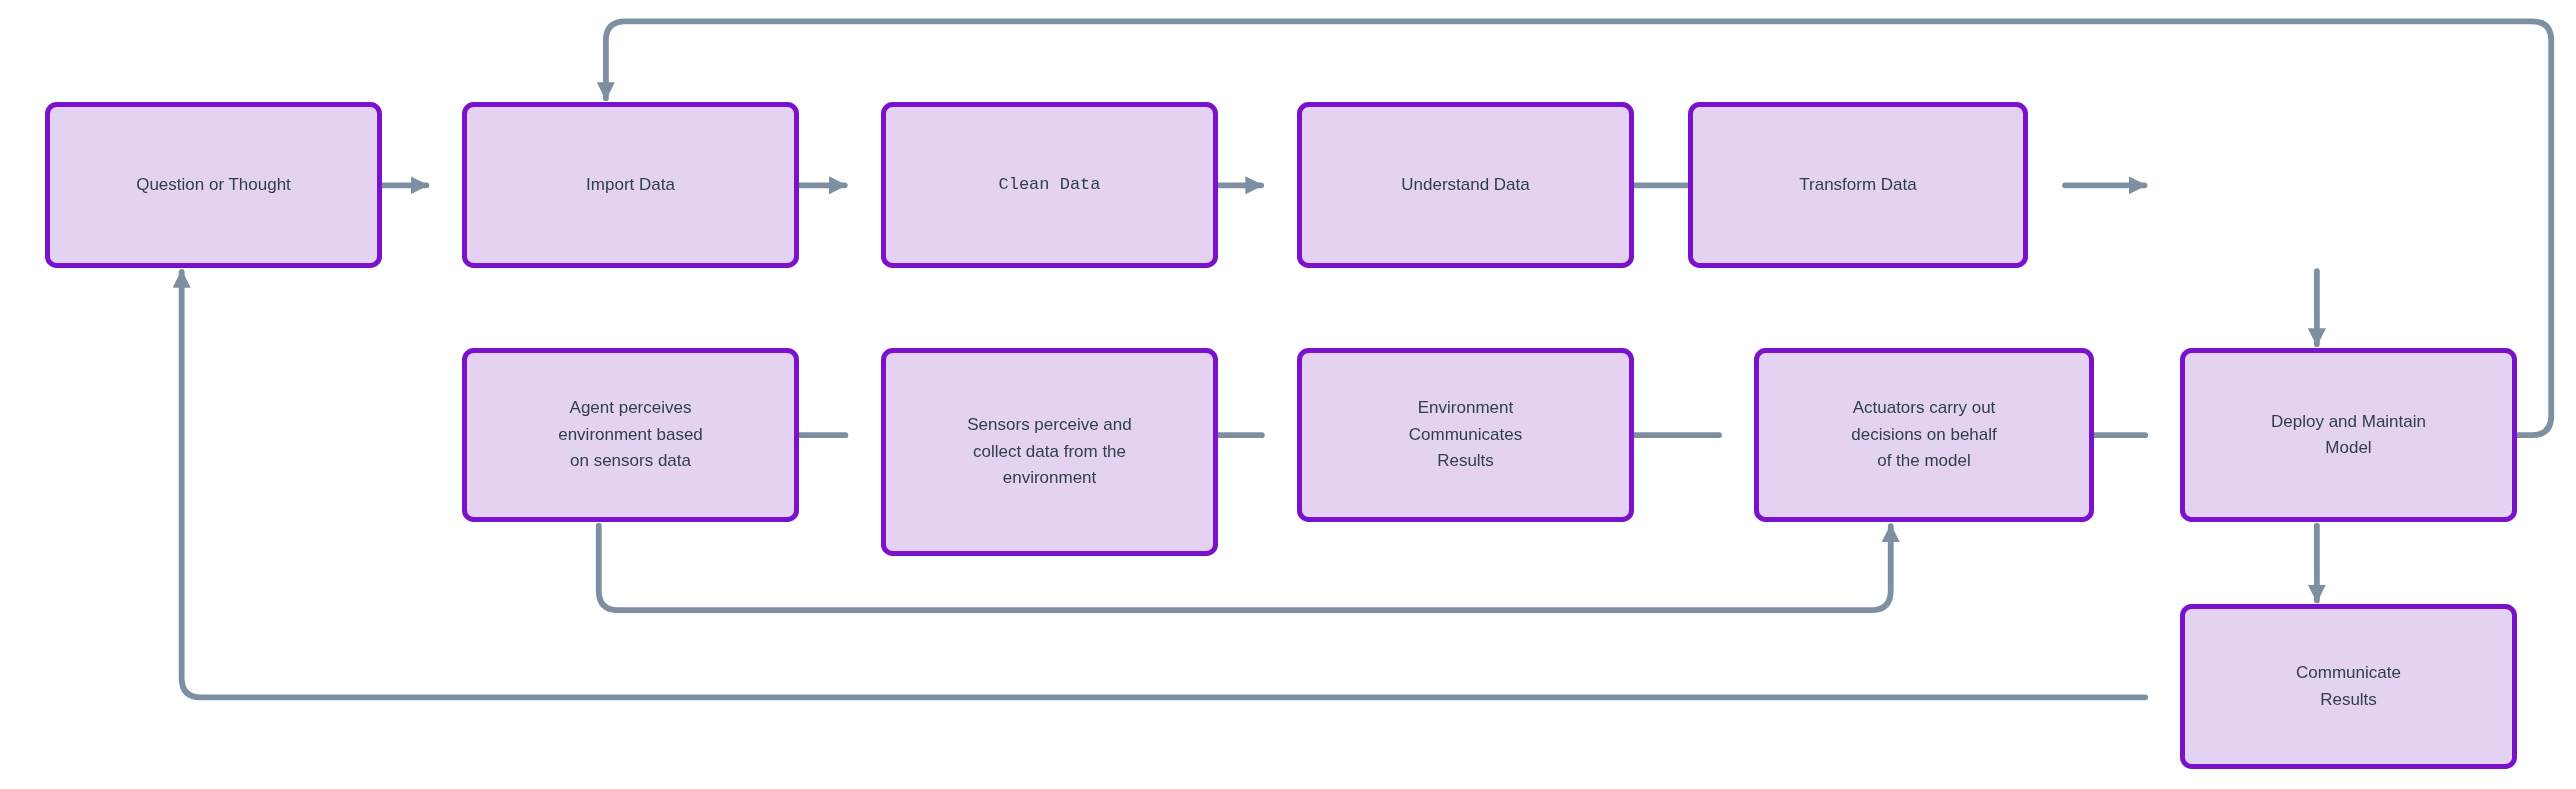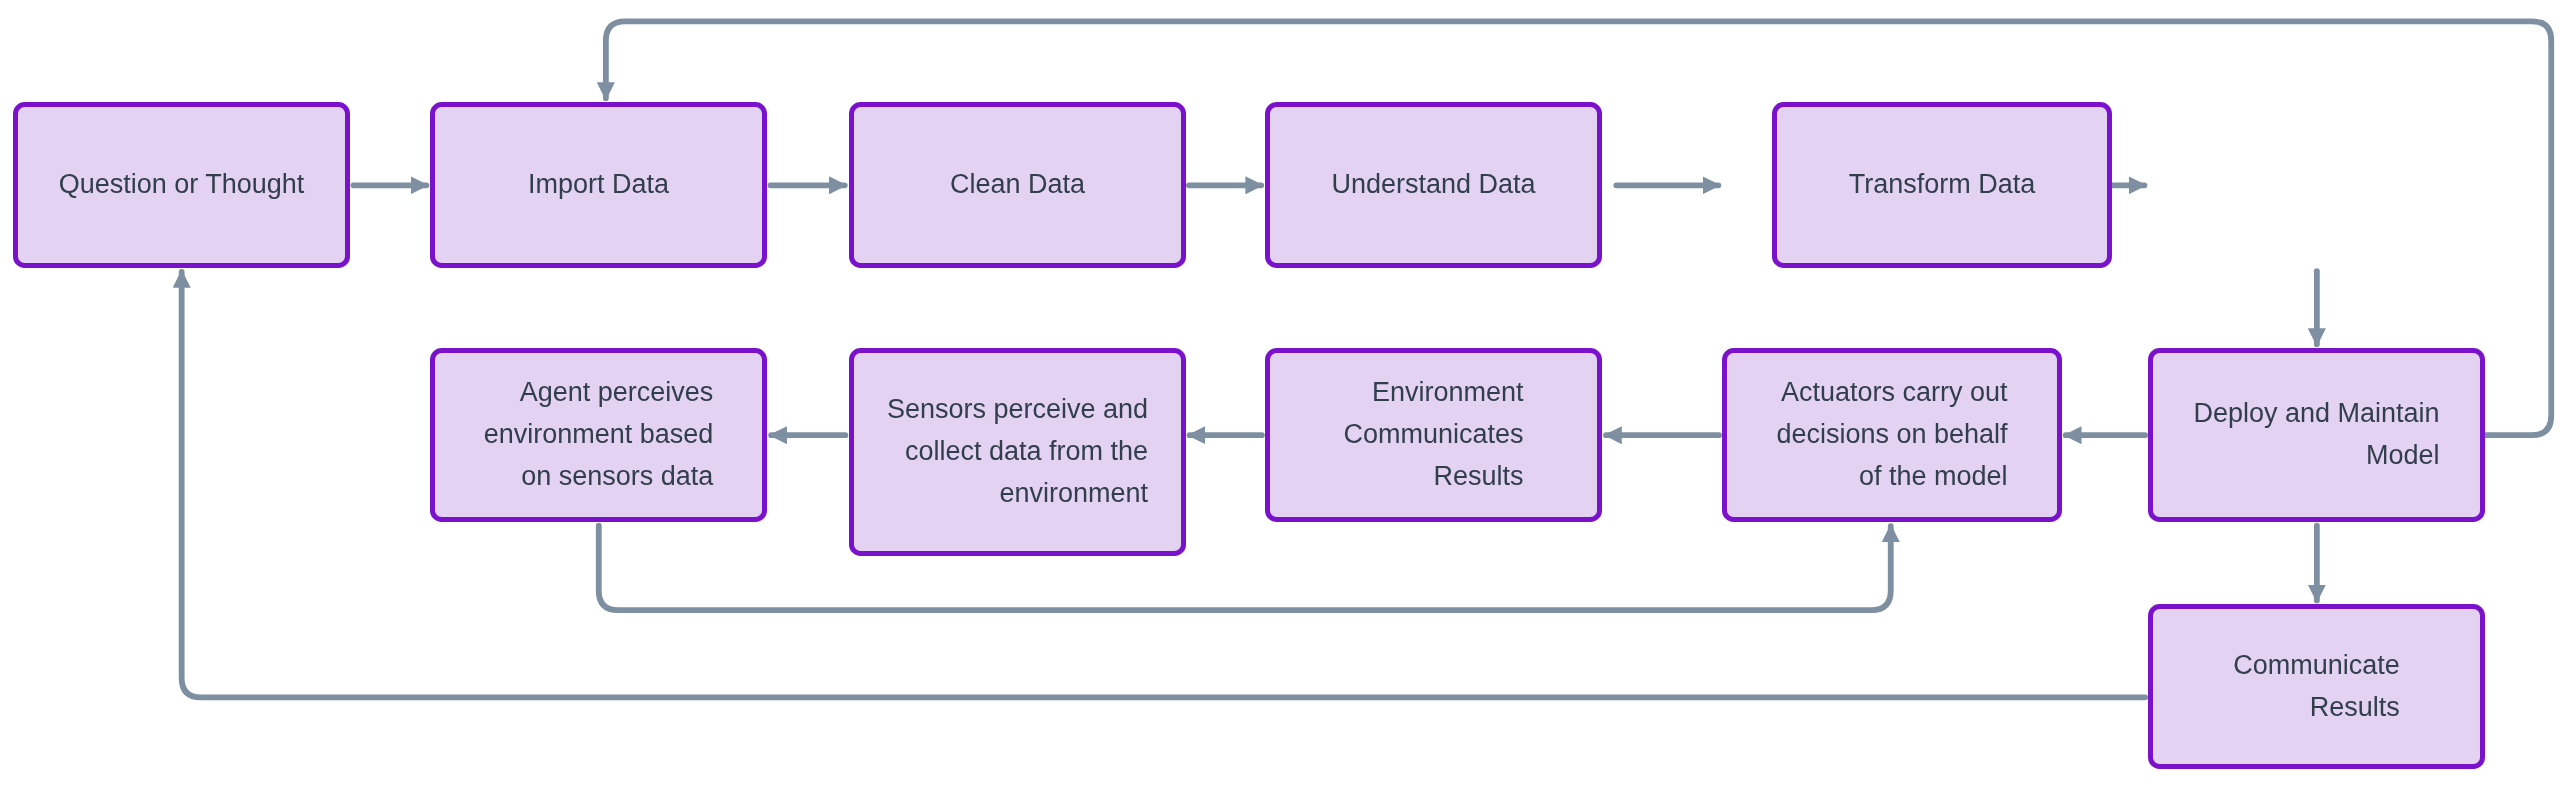--- a/index.html
+++ b/index.html
@@ -21,36 +21,37 @@
     top: 0;
     z-index: 0;
   }
   .node {
     position: absolute;
     box-sizing: border-box;
     background: #e3d2f2;
     border: 5.8px solid #7a12cc;
     border-radius: 11.6px;
     color: #313e4b;
-    font-size: 27px;
+    font-size: 17px;
     line-height: 1.55;
     display: flex;
     align-items: center;
     justify-content: center;
-    text-align: right;
+    text-align: center;
     white-space: pre-line;
     z-index: 1;
     padding: 0 9px;
+    margin-left: 32px;
   }
   
   #n-question    { left: 13px;   top: 102px; width: 337px; height: 166px; }
   #n-import      { left: 430px;  top: 102px; width: 337px; height: 166px; }
-  #n-clean       { left: 849px; top: 102px; width: 337px; height: 166px; }
+  #n-clean       { left: 849px; top: 102px; width: 337px; height: 166px; font-family: Liberation Mono, monospace; }
   #n-understand  { left: 1265px; top: 102px; width: 337px; height: 166px; }
-  #n-transform   { left: 1772px; top: 102px; width: 340px; height: 166px; }
+  #n-transform   { left: 1656px; top: 102px; width: 340px; height: 166px; }
   #n-model       { left: 2148px; top: 102px; width: 337px; height: 166px; }
   
   #n-agent       { left: 430px;  top: 348px; width: 337px; height: 174px; }
   #n-sensors     { left: 849px; top: 348px; width: 337px; height: 208px; }
   #n-environment { left: 1265px; top: 348px; width: 337px; height: 174px; }
   #n-actuators   { left: 1722px; top: 348px; width: 340px; height: 174px; }
   #n-deploy      { left: 2148px; top: 348px; width: 337px; height: 174px; }
   
   #n-communicate { left: 2148px; top: 604px; width: 337px; height: 165px; }
 

